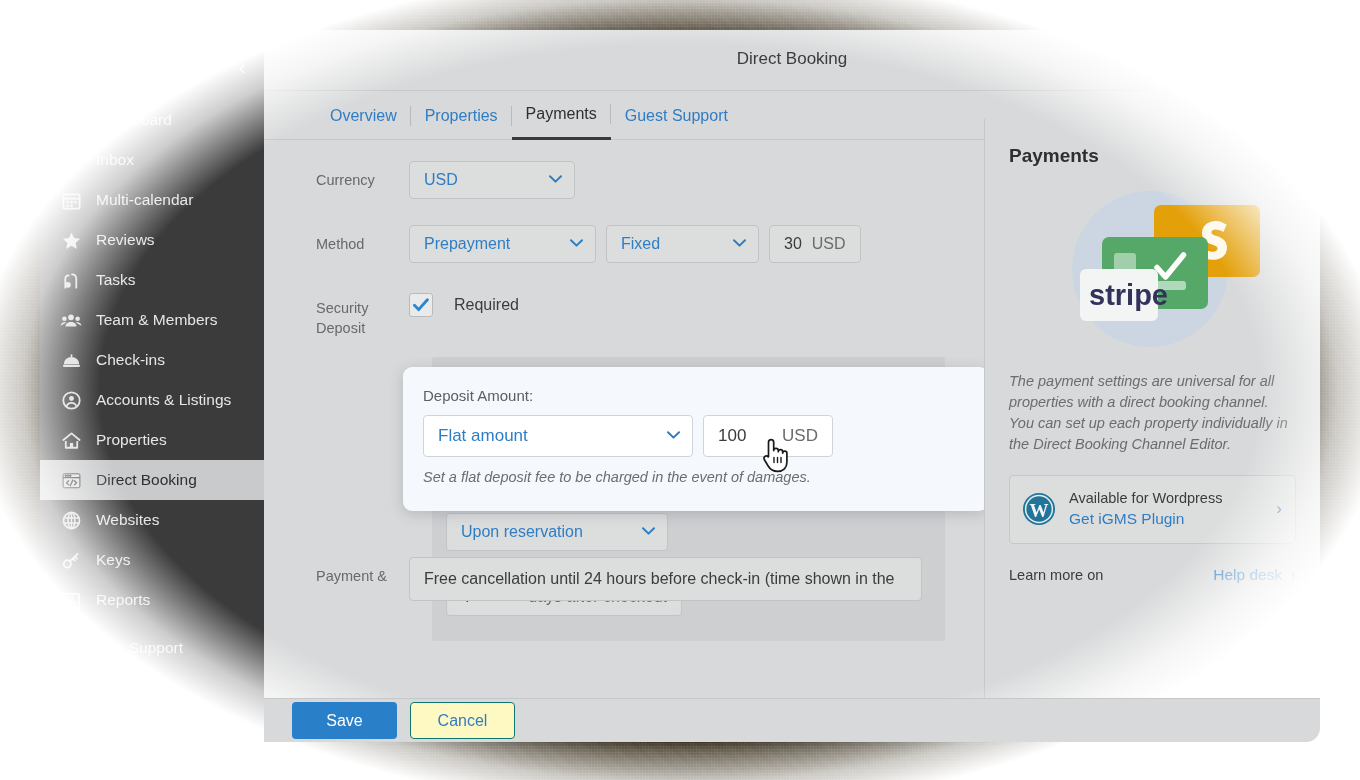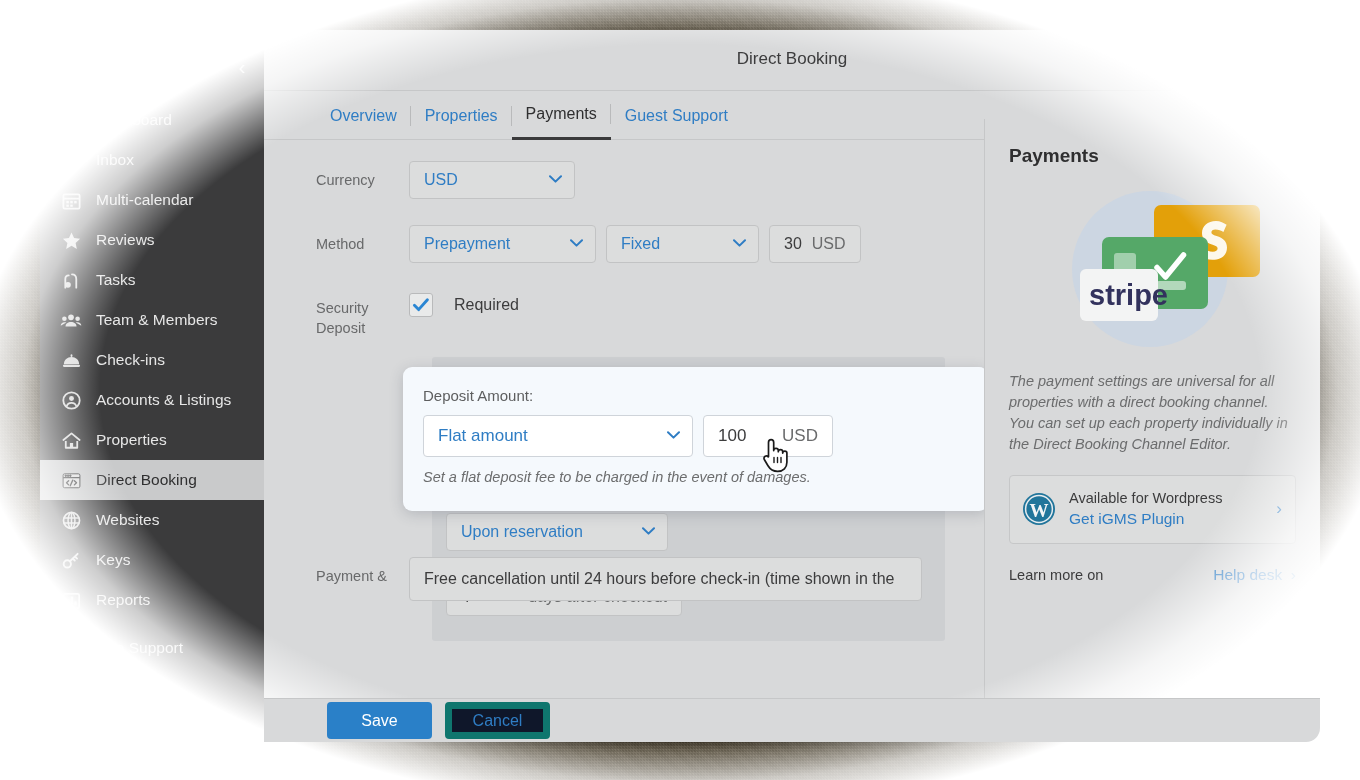--- a/index.html
+++ b/index.html
@@ -125,28 +125,28 @@
   #popover .hint{font-size:14.5px;color:#6c6d6e;font-style:italic;margin-top:12px;}
   #cursor{position:absolute;left:355px;top:68px;width:34px;height:40px;pointer-events:none;}
   
   .txtbox{
     border:1px solid #c2c3c4;border-radius:4px;background:#dcdddd;font-size:16px;color:#3c3c3d;
     padding:12px 14px;box-sizing:border-box;width:513px;
   }
   
   #footer{
     position:absolute;left:0;right:0;bottom:0;height:43px;background:#d8d9da;border-top:1px solid #c6c7c8;
-    display:flex;align-items:center;padding-left:63px;gap:13px;z-index:5;
+    display:flex;align-items:center;padding-left:28px;gap:13px;z-index:5;
   }
   #footer .btn{
     height:37px;min-width:105px;border-radius:4px;display:flex;align-items:center;justify-content:center;
     font-size:16px;cursor:pointer;box-sizing:border-box;
   }
   #footer .primary{background:#2a80c8;color:#fff;}
-  #footer .ghost{background:#0f172a;border:7px solid #0f766e;color:#2f7dc4;}
+  #footer .ghost{background:#fef9c3;border:1px solid #0f766e;color:#2f7dc4;}
   
   #right{
     position:absolute;right:0;top:89px;width:336px;bottom:0;background:#d8d9da;border-left:1px solid #c6c7c8;
     padding:26px 24px 0 24px;box-sizing:border-box;
   }
   #right h2{margin:0;font-size:19px;color:#2f2f30;font-weight:bold;}
   #illus{width:230px;height:180px;margin:14px auto 10px;position:relative;}
   #right .desc{font-size:14.5px;color:#6b6c6d;font-style:italic;line-height:1.45;}
   #wpcard{
     margin-top:20px;border:1px solid #c6c7c8;border-radius:4px;background:#dcdddd;

